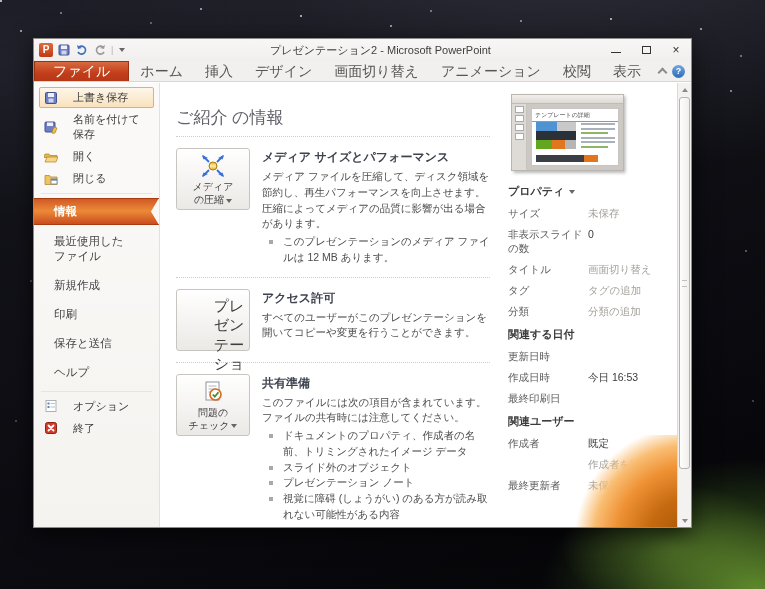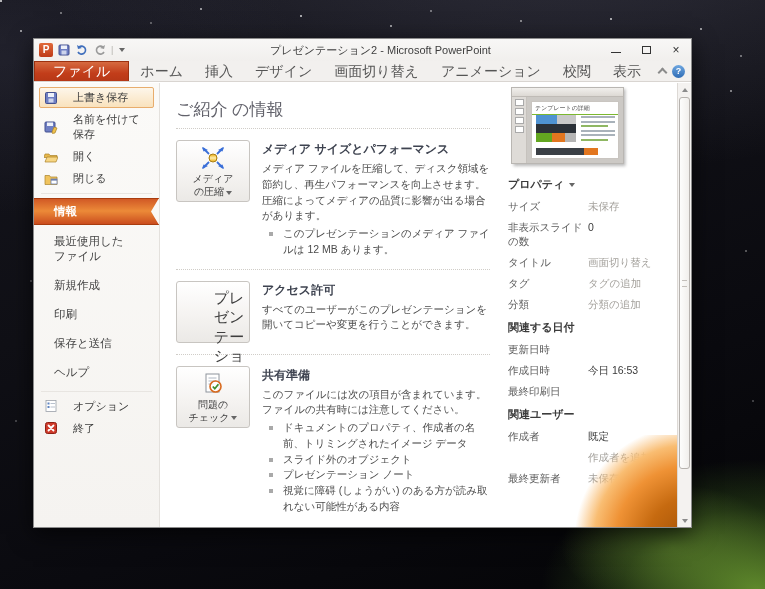--- a/index.html
+++ b/index.html
@@ -68,40 +68,40 @@
   .nav-cmd.hot { border:1px solid #e8ad6d; background:linear-gradient(#fdf6ea,#f9e2bd); border-radius:2px; }
   .nav-sep { height:1px; background:#e8e5e1; margin:4px 7px; }
   .nav-big { padding:7px 4px 7px 20px; font-size:11.5px; color:#444; line-height:1.3; }
   .nav-big.active { margin:2px 0; padding:6px 4px 6px 20px; color:#fff; font-weight:bold;
     background:linear-gradient(180deg,#cf5524,#ec8a38 48%,#c8481c);
     box-shadow:inset 0 1px 0 #a93c0e, inset 0 -1px 0 #a93c0e;
     clip-path:polygon(0 0,100% 0,calc(100% - 8px) 50%,100% 100%,0 100%); }
   .icon14 { width:14px; height:14px; flex-shrink:0; }
 
   
-  .main { width:340px; flex-shrink:0; padding:13px 10px 0 16px; overflow:hidden; }
+  .main { width:340px; flex-shrink:0; padding:21px 10px 0 16px; overflow:hidden; }
   .page-title { font-size:17px; font-weight:400; color:#62626b; margin:2px 0 7px; }
   .rule { border-top:1px dotted #d0cdc8; }
   .section { display:flex; padding:11px 0; }
   .big-btn { width:74px; min-width:74px; height:62px; margin-right:12px; border:1px solid #c8c5c1; border-radius:3px;
     background:linear-gradient(#ffffff,#f5f3f1 55%,#ebe9e6); display:flex; flex-direction:column; align-items:center;
     padding-top:5px; }
   .big-btn .cap { font-size:10px; color:#3e3e3e; line-height:1.3; text-align:center; margin-top:2px;font-family:Liberation Serif, serif; }
   .caret { display:inline-block; width:0; height:0; border-left:3px solid transparent; border-right:3px solid transparent;
     border-top:4px solid #666; margin-left:2px; vertical-align:middle; }
   .sec-text { flex:1; font-size:10.5px; color:#4b4b4b; line-height:1.5; }
   .sec-text h2 { font-size:12px; color:#3e4350; margin:0 0 3px; }
   .blts { list-style:none; margin-top:2px; }
   .blts li { position:relative; padding-left:21px; }
   .blts li::before { content:""; position:absolute; left:7px; top:6px; width:4px; height:4px; background:#a9a9a9; }
   .learn-link { color:#6f5136; text-decoration:underline; display:inline-block; margin-top:2px; }
   .blts .learn-link { margin-left:21px; }
 
   
-  .panel { flex:1; position:relative; font-size:10.5px; color:#555; padding:3px 4px 0 8px; overflow:hidden; }
+  .panel { flex:1; position:relative; font-size:10.5px; color:#555; padding:10px 4px 0 8px; overflow:hidden; }
   .swoosh { position:absolute; right:0; bottom:0; width:130px; height:92px; pointer-events:none;
     background:radial-gradient(circle at 110% 115%, #a25106 0%, #c66a10 24%, #ef9235 42%, #f9bd72 54%, rgba(255,255,255,0) 65%); }
 
   .thumb { position:relative; width:113px; height:77px; margin:1px 0 13px 3px; border:1px solid #b9b6b2;
     box-shadow:1.5px 2px 3px rgba(0,0,0,.28); background:#ccc9c5; overflow:hidden; }
   .t-bar { height:9px; background:linear-gradient(#f1efec,#ddd9d4); border-bottom:1px solid #bfbbb6; }
   .t-left { position:absolute; left:0; top:9px; bottom:0; width:15px; background:#dedbd7; border-right:1px solid #c6c2bd; }
   .t-left i { display:block; width:9px; height:7px; background:#fff; border:1px solid #aaa; margin:2px auto 0; }
   .t-slide { position:absolute; left:19px; top:13px; width:88px; height:58px; background:#fff; border:1px solid #c9c5c0; }
   .t-title { font-size:6px; color:#444; padding:2px 3px 1px; border-bottom:1px solid #7cb82f; white-space:nowrap; overflow:hidden; }

